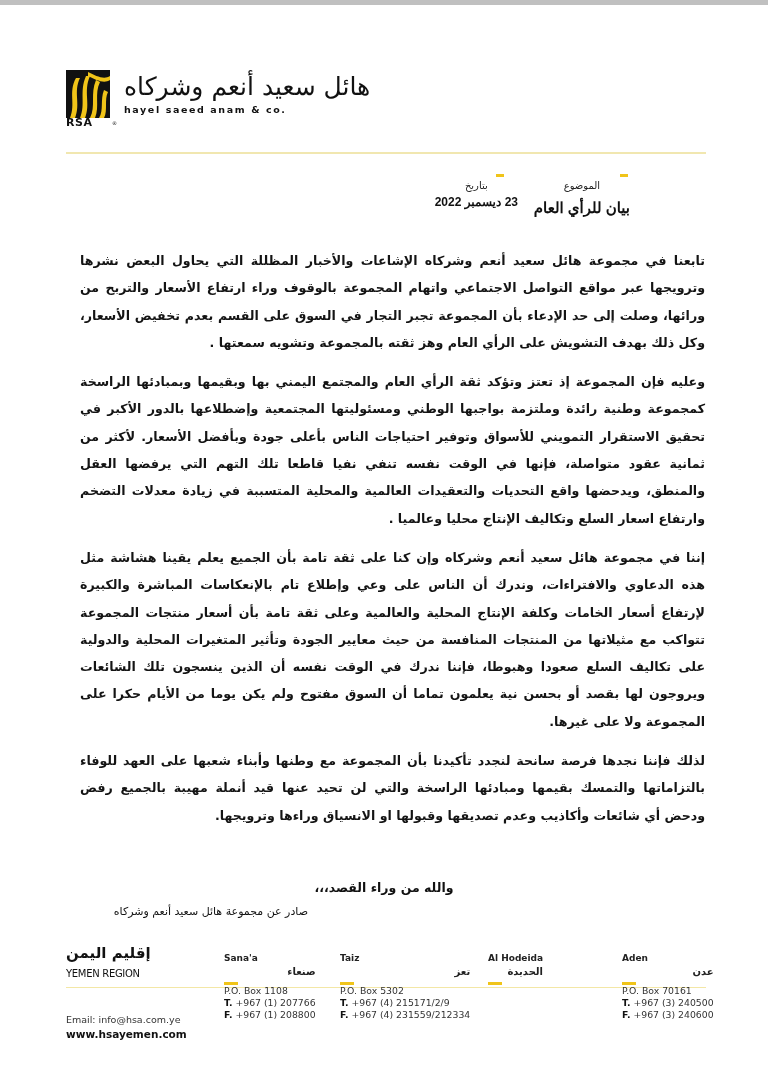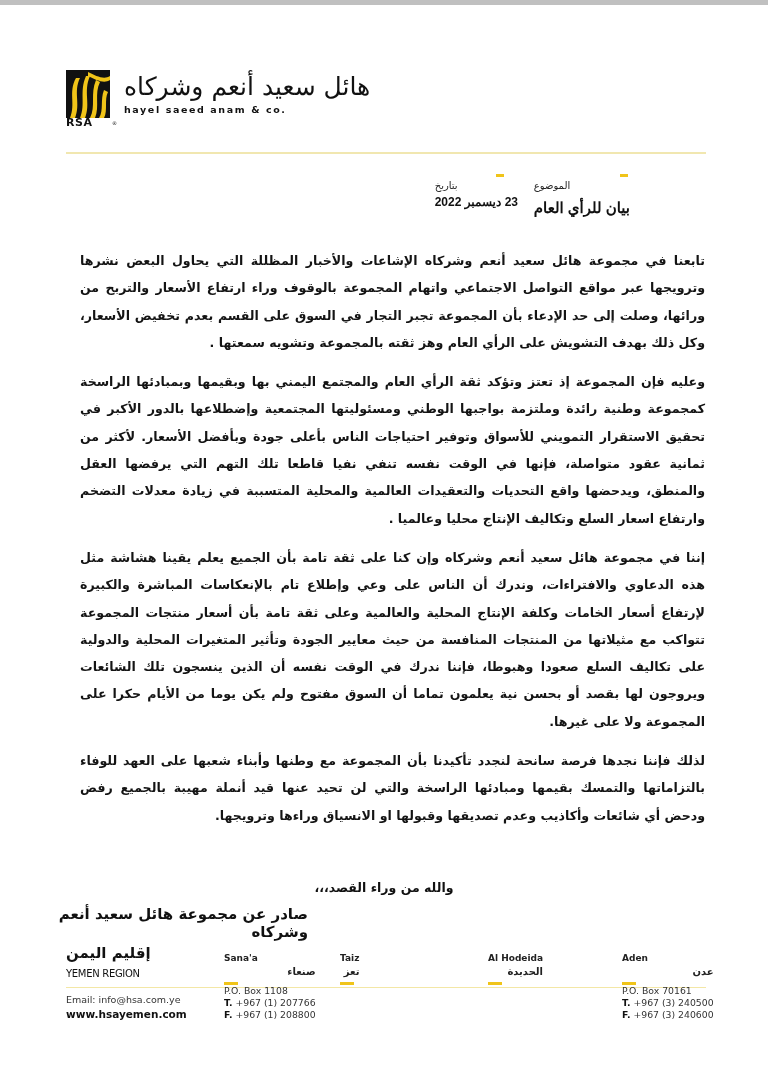--- a/index.html
+++ b/index.html
@@ -14,45 +14,45 @@
     .logo-mark .sq { position: absolute; left: 0; top: 0; width: 44px; height: 48px; background: #111; overflow: hidden; }
     .logo-mark .rsa { position: absolute; left: 0; top: 47px; width: 46px; font-family: "DejaVu Sans", sans-serif; font-weight: bold; font-size: 11px; letter-spacing: 0.5px; color: #111; line-height: 12px; }
     .logo-mark .reg { position: absolute; left: 46px; top: 50px; font-size: 5px; }
     .logo-text { margin-left: 8px; margin-top: 2px; }
     .logo-ar { font-family: "DejaVu Serif", serif; font-size: 25px; direction: rtl; text-align: left; line-height: 30px; color: #111; }
     .logo-en { font-family: "DejaVu Sans", sans-serif; font-weight: bold; font-size: 9.5px; letter-spacing: 1.6px; text-transform: lowercase; color: #111; margin-top: 2px; }
 
     .header-rule { position: absolute; left: 66px; top: 152px; width: 640px; height: 2px; background: #f1e7b0; }
 
     .meta-dash { position: absolute; top: 174px; width: 8px; height: 3px; background: #f0c419; }
-    .meta { position: absolute; direction: rtl; text-align: left; }
+    .meta { position: absolute; direction: rtl; text-align: center; }
     .meta-label { font-size: 10px; color: #222; font-family: "DejaVu Sans", sans-serif; }
     .subject { right: 138px; top: 180px; }
     .subject .val { font-size: 15px; font-weight: bold; margin-top: 8px; font-family: "Liberation Sans", sans-serif; }
     .date { right: 250px; top: 180px; }
     .date .val { font-size: 12px; font-weight: bold; margin-top: 4px; font-family: "Liberation Sans", sans-serif; }
 
     
     .content { position: absolute; left: 80px; top: 247px; width: 625px; direction: rtl; text-align: justify; text-align-last: right; }
     .para { font-family: "DejaVu Sans", sans-serif; font-weight: bold; font-size: 12.6px; line-height: 27.3px; margin-bottom: 12px; color: #141414; }
     .closing { position: absolute; left: 0; top: 880px; width: 768px; text-align: center; direction: rtl; font-family: "DejaVu Sans", sans-serif; font-weight: bold; font-size: 12.5px; }
-    .issuer { position: absolute; right: 460px; top: 905px; direction: rtl; font-family: "DejaVu Sans", sans-serif; font-weight: bold; font-size: 15px; }
+    .issuer { position: absolute; right: 460px; top: 905px; direction: rtl; font-family: "DejaVu Sans", sans-serif; font-weight: normal; font-size: 11px; }
 
     
     .region-ar { position: absolute; left: 66px; top: 944px; direction: rtl; font-family: "DejaVu Sans", sans-serif; font-weight: bold; font-size: 15px; }
     .region-en { position: absolute; left: 66px; top: 968px; font-family: "DejaVu Sans", sans-serif; font-weight: normal; font-size: 10px; letter-spacing: -0.3px; }
     .footer-rule { position: absolute; left: 66px; top: 987px; width: 640px; height: 1px; background: #f3e7a6; }
     .office { position: absolute; top: 953px; font-family: "DejaVu Sans", sans-serif; }
     .office .city-en { font-size: 9px; font-weight: bold; color: #222; }
     .office .city-ar { font-size: 10px; font-weight: bold; color: #222; direction: rtl; text-align: right; margin-top: 3px; }
     .office .dash { width: 14px; height: 3px; background: #f0c419; margin-top: 5px; }
     .office .details { font-size: 9.3px; color: #333; line-height: 12px; margin-top: 0; white-space: nowrap; }
     .office .details b { color: #111; }
     .contact { position: absolute; left: 66px; top: 994px; font-family: "DejaVu Sans", sans-serif; }
-    .contact .email { font-size: 9.5px; color: #333; }
+    .contact .email { font-size: 9.5px; color: #333; margin-top: 20px; }
     .contact .web { font-size: 10.5px; font-weight: bold; color: #111; margin-top: 3px; }
   </style>
 </head>
 <body>
 
 <div class="top-bar"></div>
 
 <div class="logo">
   <div class="logo-mark">
     <div class="sq">
@@ -107,20 +107,25 @@
   <div class="details">
     <div>P.O. Box 1108</div>
     <div><b>T.</b> <span>+967 (1) 207766</span></div>
     <div><b>F.</b> <span>+967 (1) 208800</span></div>
   </div>
 </div>
 <div class="office" style="left:340px;">
   <div class="city-en">Taiz</div>
   <div class="city-ar">تعز</div>
   <div class="dash"></div>
+  <div class="details">
+    <div>P.O. Box 5302</div>
+    <div><b>T.</b> <span>+967 (4) 215171/2/9</span></div>
+    <div><b>F.</b> <span>+967 (4) 231559/212334</span></div>
+  </div>
 </div>
 <div class="office" style="left:488px;">
   <div class="city-en">Al Hodeida</div>
   <div class="city-ar">الحديدة</div>
   <div class="dash"></div>
 </div>
 <div class="office" style="left:622px;">
   <div class="city-en">Aden</div>
   <div class="city-ar">عدن</div>
   <div class="dash"></div>

